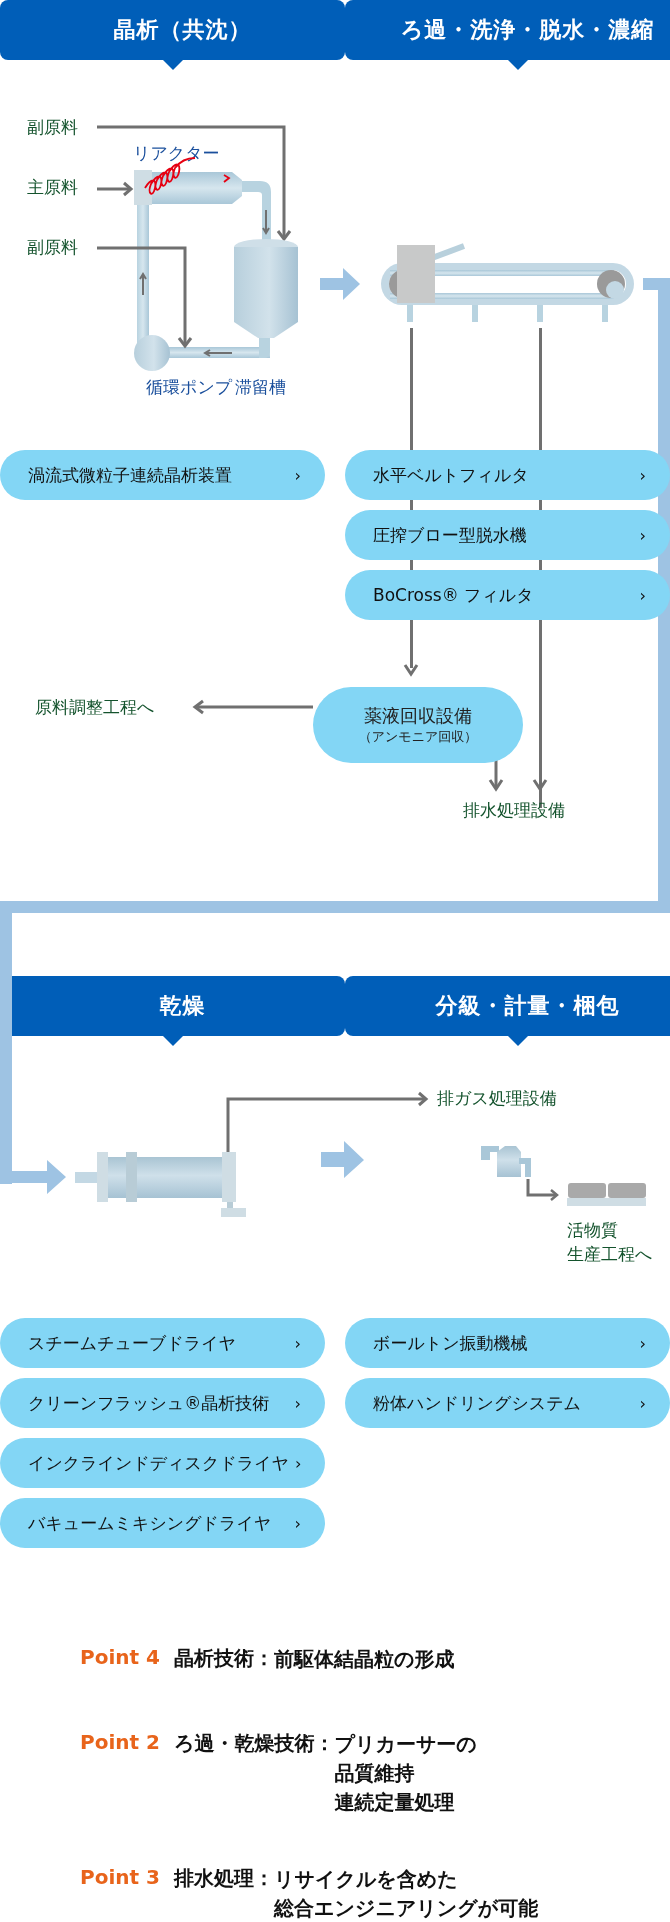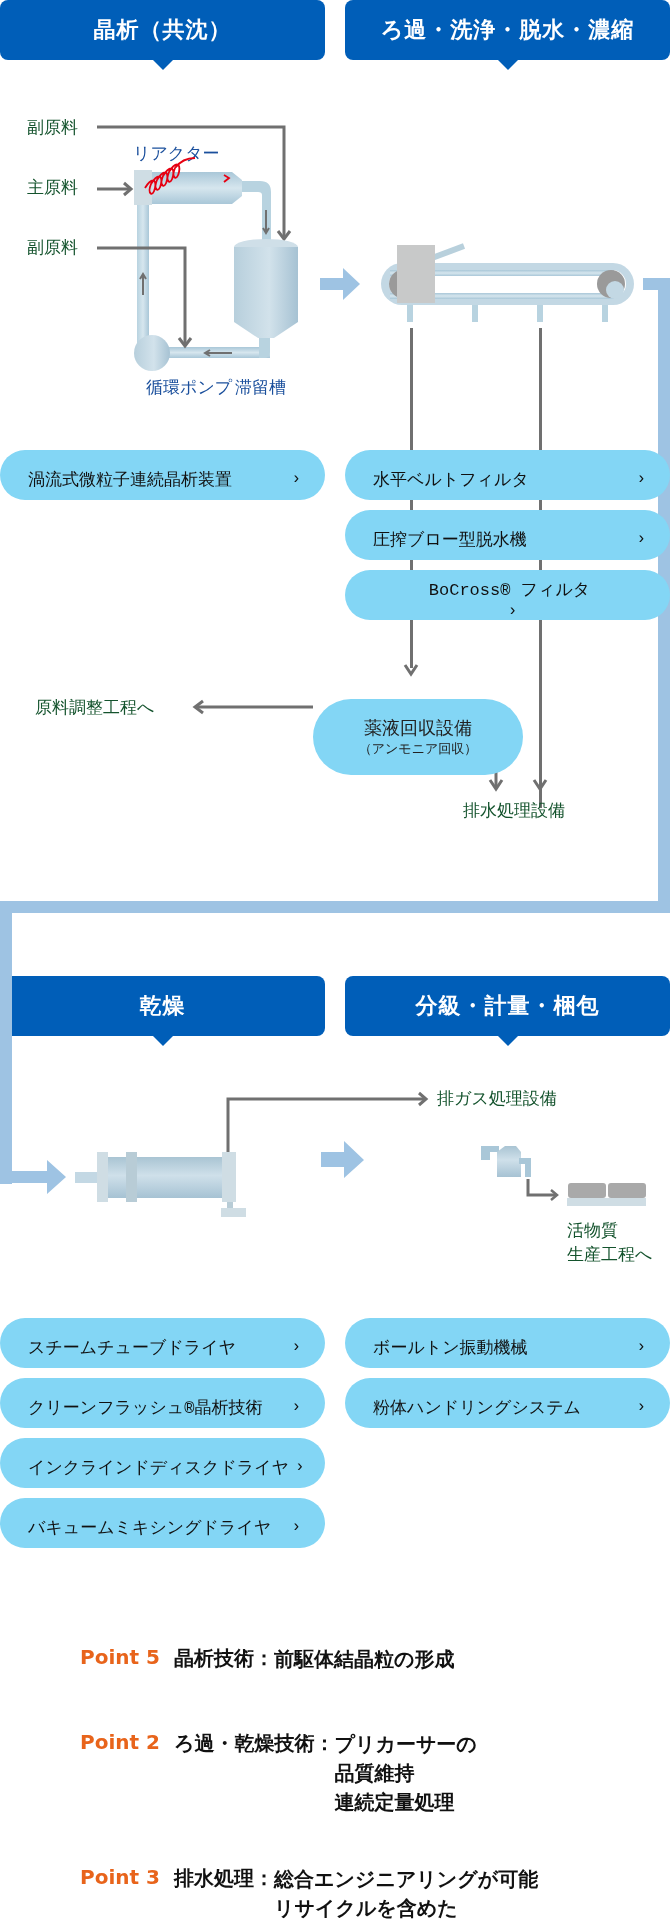--- a/index.html
+++ b/index.html
@@ -1,20 +1,20 @@
 <!DOCTYPE html>
 <html><head>
 <meta charset="utf-8">
 <style>
   html,body{margin:0;padding:0;background:#fff;}
   body{width:670px;height:1922px;position:relative;overflow:hidden;font-family:"DejaVu Sans","Liberation Sans",sans-serif;color:#222;}
   .abs{position:absolute;}
-  .hdr{position:absolute;height:60px;background:#005eb8;border-radius:8px;color:#fff;font-weight:bold;font-size:22px;display:flex;align-items:center;justify-content:center;letter-spacing:1px;}
+  .hdr{position:absolute;height:60px;background:#005eb8;border-radius:8px;color:#fff;font-weight:bold;font-size:22px;display:flex;align-items:center;justify-content:center;letter-spacing:1px;padding-left:20px;}
   .hdr::after{content:"";position:absolute;left:50%;bottom:-10px;margin-left:-10px;border-left:10px solid transparent;border-right:10px solid transparent;border-top:10px solid #005eb8;}
-  .pill{position:absolute;height:50px;background:#83d6f5;border-radius:25px;display:flex;align-items:center;padding:8px 24px 0 28px;box-sizing:border-box;font-size:17px;color:#111;cursor:pointer;font-family:Liberation Mono, monospace;}
+  .pill{position:absolute;height:50px;background:#83d6f5;border-radius:25px;display:flex;align-items:center;padding:0 24px 0 28px;box-sizing:border-box;font-size:17px;color:#111;cursor:pointer;}
   .pill .lbl{flex:1;white-space:nowrap;}
   .pill .chev{font-size:16px;margin-left:6px;}
   .lab{position:absolute;font-size:17px;color:#14532d;white-space:nowrap;}
   .blue-lab{color:#1a4f9c;}
   .gline{position:absolute;background:#707070;}
   .pipe{position:absolute;background:#9ec3e3;}
   .point{position:absolute;left:80px;font-size:20px;font-weight:bold;color:#111;}
   .point .pn{color:#e8641b;display:inline-block;width:94px;}
   .point .row{display:flex;}
   .point .body{line-height:29px;}
@@ -125,34 +125,34 @@
 </div>
 
 <div class="pill" style="left:345px;top:450px;width:325px;">
   <span class="lbl">水平ベルトフィルタ</span>
   <span class="chev">›</span>
 </div>
 <div class="pill" style="left:345px;top:510px;width:325px;">
   <span class="lbl">圧搾ブロー型脱水機</span>
   <span class="chev">›</span>
 </div>
-<div class="pill" style="left:345px;top:570px;width:325px;flex-direction:column;">
+<div class="pill" style="left:345px;top:570px;width:325px;">
   <span class="lbl">BoCross® フィルタ</span>
   <span class="chev">›</span>
 </div>
 
 <svg width="670" height="200" style="left:0;top:640px;">
   <polyline points="405,25 411,34 417,25" fill="none" stroke="#707070" stroke-width="3"></polyline>
   <line x1="313" y1="67" x2="195" y2="67" stroke="#707070" stroke-width="3"></line>
   <polyline points="203,61 195,67 203,73" fill="none" stroke="#707070" stroke-width="3"></polyline>
   <line x1="496" y1="100" x2="496" y2="148" stroke="#707070" stroke-width="3"></line>
   <polyline points="490,140 496,149 502,140" fill="none" stroke="#707070" stroke-width="3"></polyline>
   <polyline points="534,140 540,149 546,140" fill="none" stroke="#707070" stroke-width="3"></polyline>
 </svg>
-<div class="abs" style="left:313px;top:687px;width:210px;height:76px;background:#83d6f5;border-radius:38px;display:flex;flex-direction:column;align-items:center;justify-content:center;margin-top:12px;">
+<div class="abs" style="left:313px;top:687px;width:210px;height:76px;background:#83d6f5;border-radius:38px;display:flex;flex-direction:column;align-items:center;justify-content:center;">
   <span style="font-size:18px;">薬液回収設備</span>
   <span style="font-size:13px;">（アンモニア回収）</span>
 </div>
 <span class="lab" style="left:35px;top:696px;">原料調整工程へ</span>
 <span class="lab" style="left:463px;top:799px;">排水処理設備</span>
 
 <svg width="670" height="260" style="left:0;top:1080px;">
   <defs>
     <linearGradient id="dryG" x1="0" y1="0" x2="0" y2="1">
       <stop offset="0" stop-color="#a9c4d3"></stop>
@@ -208,38 +208,38 @@
   <span class="lbl">ボールトン振動機械</span>
   <span class="chev">›</span>
 </div>
 <div class="pill" style="left:345px;top:1378px;width:325px;">
   <span class="lbl">粉体ハンドリングシステム</span>
   <span class="chev">›</span>
 </div>
 
 <div class="point" style="top:1645px;">
   <div class="row">
-    <span class="pn">Point 5</span>
+    <span class="pn">Point 4</span>
     <span>晶析技術：</span>
     <span class="body"><span>前駆体結晶粒の形成</span></span>
   </div>
 </div>
 <div class="point" style="top:1730px;">
   <div class="row">
     <span class="pn">Point 2</span>
     <span>ろ過・乾燥技術：</span>
     <span class="body" style="display:flex;flex-direction:column;">
       <span>プリカーサーの</span>
       <span>品質維持</span>
       <span>連続定量処理</span>
     </span>
   </div>
 </div>
 <div class="point" style="top:1865px;">
   <div class="row">
     <span class="pn">Point 3</span>
     <span>排水処理：</span>
     <span class="body" style="display:flex;flex-direction:column;">
+      <span>リサイクルを含めた</span>
       <span>総合エンジニアリングが可能</span>
-      <span>リサイクルを含めた</span>
     </span>
   </div>
 </div>
 
 </body></html>

